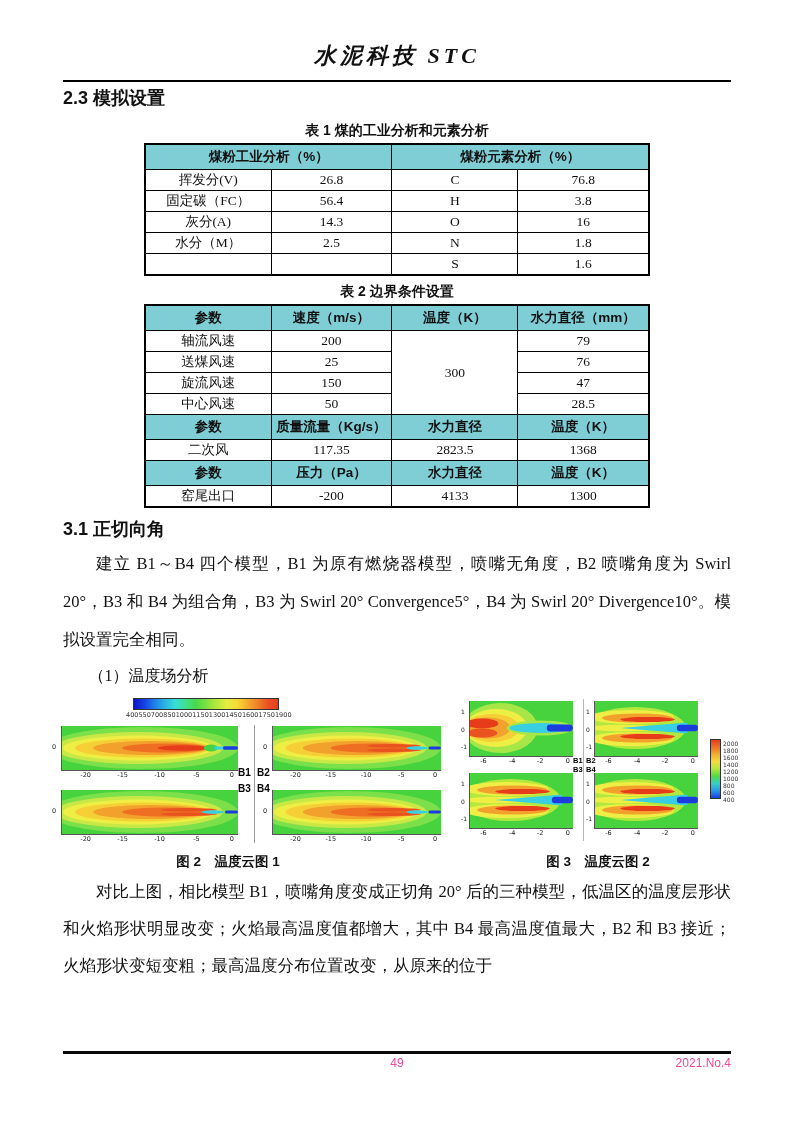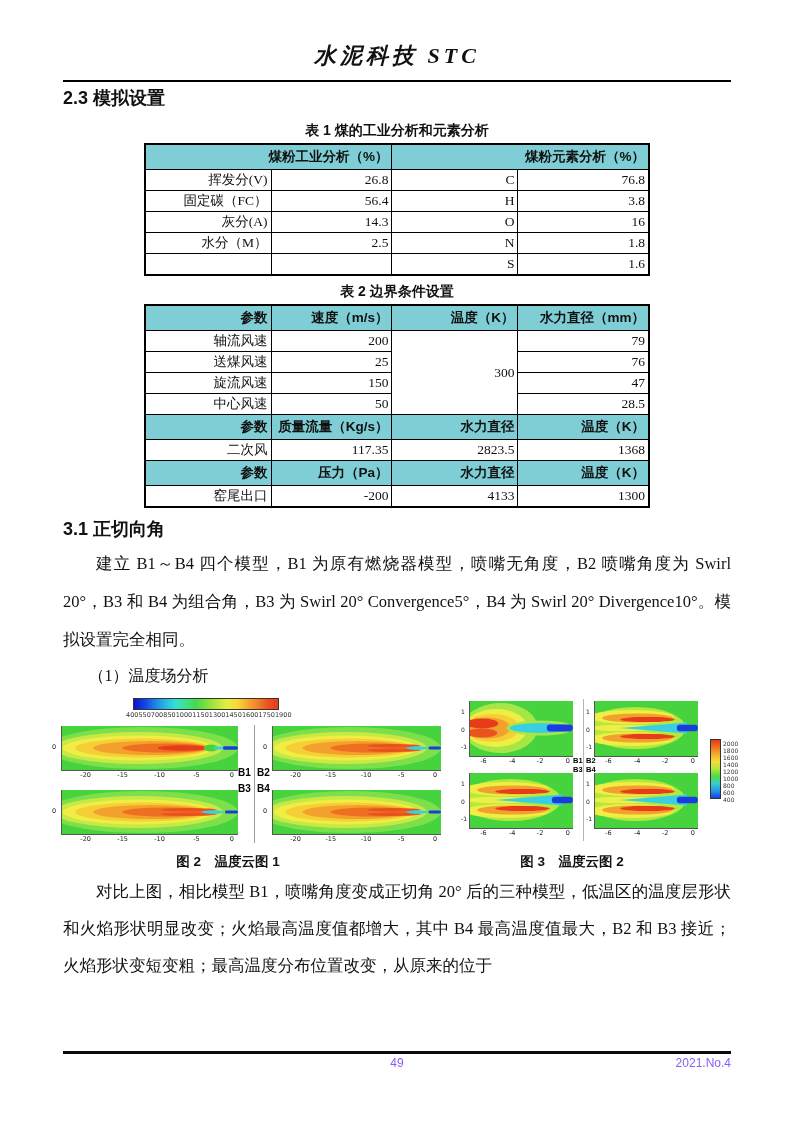--- a/index.html
+++ b/index.html
@@ -19,21 +19,21 @@
         font-size:18px;font-weight:bold;line-height:27px;}
   
   .para{margin:5px 0 0;font-size:16.5px;line-height:30px;text-indent:2em;text-align:justify;}
   .para-wide{margin:2px 0 0;font-size:16.5px;line-height:38px;text-indent:2em;text-align:justify;}
   .list-line{margin:2px 0 0;font-size:16px;line-height:30px;padding-left:1.6em;}
   
   .tcaption{margin-top:11px;text-align:center;font-family:"Liberation Sans","DejaVu Sans",sans-serif;
         font-size:14px;font-weight:bold;line-height:17px;}
   table.data{border-collapse:collapse;table-layout:fixed;width:506px;margin:4px auto 0;
         font-size:13.5px;border:2px solid #000;}
-  table.data td,table.data th{border:1px solid #000;text-align:right;padding:0 3px;height:20px;
+  table.data td,table.data th{border:1px solid #000;text-align:center;padding:0 3px;height:20px;
         overflow:hidden;white-space:nowrap;}
   table.data tr.hrow th{background:#7fced6;font-family:"Liberation Sans","DejaVu Sans",sans-serif;
         font-weight:bold;height:24px;}
   
   .figures-row{position:relative;margin:6px 0 8px -6px;width:690px;height:148px;}
   .fig{position:absolute;top:0;height:148px;}
   .fig2{left:0;width:398px;}
   .fig3{left:404px;width:286px;}
   .cbar-h{position:absolute;left:76px;top:1px;width:146px;}
   .cbar-h-bar{height:10px;border:1px solid #333;
@@ -59,26 +59,26 @@
   .fig3 .blabel{font-size:7.5px;}
   .vdiv{position:absolute;width:1px;background:#9a9a9a;}
   .cbar-v{position:absolute;left:249px;top:42px;display:flex;}
   .cbar-v-bar{width:9px;height:58px;border:1px solid #333;
         background:linear-gradient(to bottom,#e63c1a,#ee7224,#f5ae2c,#f2dc3a,#b0e83c,#52da44,#38cfc8,#2a96e6,#1440e6);}
   .cbar-v-labels{display:flex;flex-direction:column;justify-content:space-between;margin-left:2px;
         font-family:"DejaVu Sans",sans-serif;font-size:6px;color:#333;padding:1px 0;}
   .fig-captions{position:relative;margin-top:5px;height:18px;
         font-family:"Liberation Sans","DejaVu Sans",sans-serif;font-size:13.5px;font-weight:bold;}
   .fcap{position:absolute;transform:translateX(-50%);white-space:nowrap;}
-  .fcap2{left:165px;} .fcap3{left:509px;text-align:right;}
+  .fcap2{left:165px;} .fcap3{left:535px;text-align:right;}
   
   .footer{position:absolute;left:63px;right:62px;top:1051px;}
   .footer-rule{border-top:3px solid #0a0a0a;}
   .footer-line{position:relative;height:18px;font-family:"Liberation Sans","DejaVu Sans",sans-serif;
-        font-size:12px;color:#8b5cf6;}
+        font-size:12px;color:#ec4899;}
   .page-num{position:absolute;left:50%;transform:translateX(-50%);top:2px;}
   .issue{position:absolute;right:0;top:2px;}
 </style>
 </head>
 <body>
 
 <svg width="0" height="0" style="position:absolute" aria-hidden="true">
   <defs>
     <g id="leftFlame">
       <rect width="175" height="44" fill="#46d33e"></rect>

